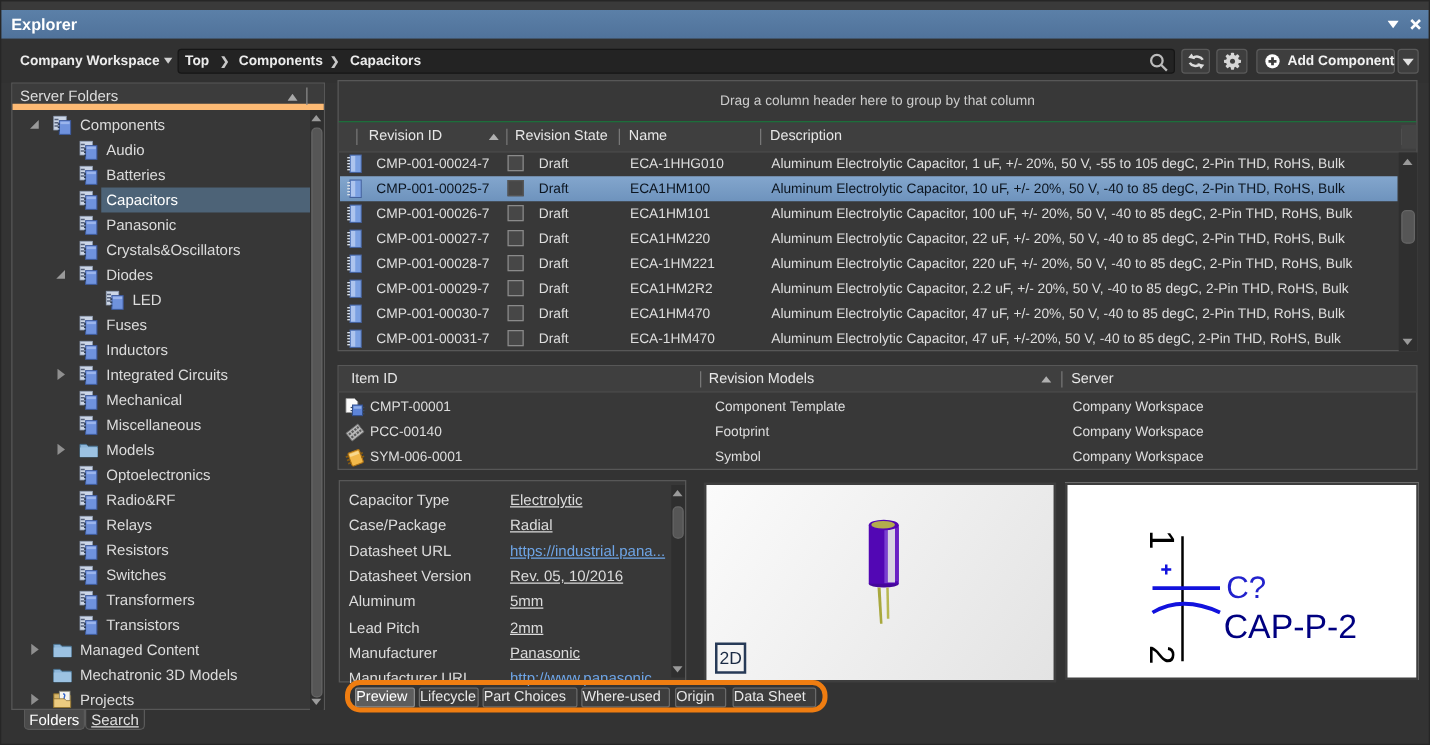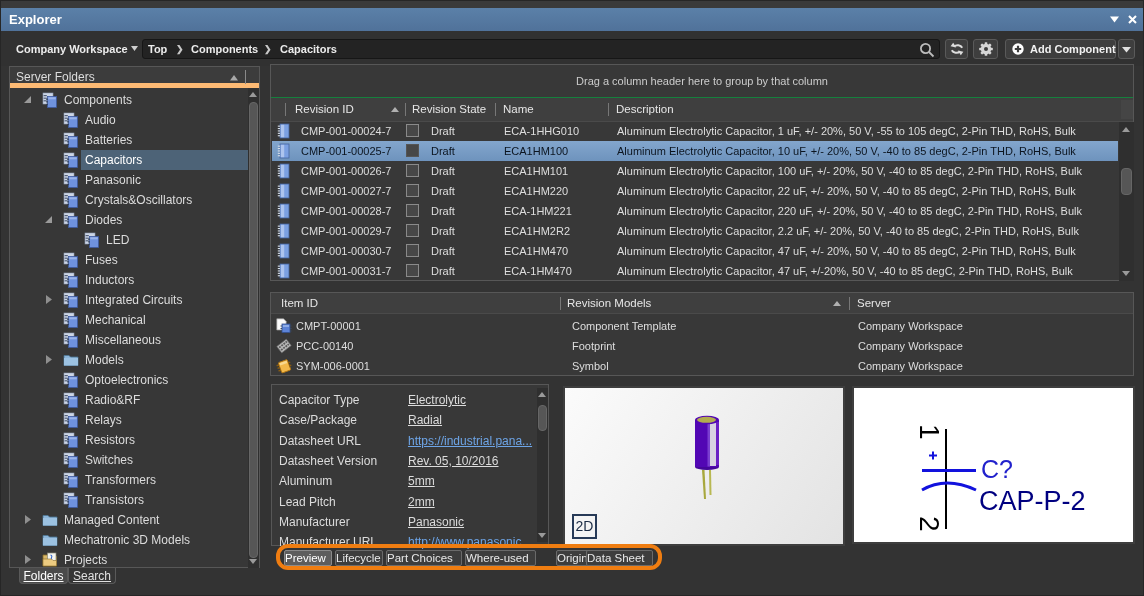--- a/index.html
+++ b/index.html
@@ -389,21 +389,21 @@
   <div class="abs sb" style="left:238px;top:21px;width:11px;height:480px;">
     <svg width="9" height="7" style="position:absolute;left:1px;top:3px">
         <polygon points="0,6 8,6 4,1" fill="#9a9a9a"></polygon>
       </svg>
     <div class="sbthumb abs" style="left:1px;top:14px;width:9px;height:456px"></div>
     <svg width="9" height="7" style="position:absolute;left:1px;bottom:3px">
         <polygon points="0,1 8,1 4,6" fill="#9a9a9a"></polygon>
       </svg>
   </div>
 </div>
-<div class="ftab" id="ftab1" style="left:19px;width:49px;background:#4a4a4a;color:#fff;text-decoration:underline;">Folders</div>
+<div class="ftab" id="ftab1" style="left:19px;width:49px;background:#4a4a4a;color:#fff;">Folders</div>
 <div class="ftab" id="ftab2" style="left:68px;width:48px;text-decoration:underline;">Search</div>
 
 <div class="abs panel" id="topgrid">
   <div class="abs" id="dragbar">Drag a column header here to group by that column</div>
   <div id="gridhead">
       <div class="abs" style="left:0;top:33px;width:862px;height:23px;background:#3f3f3f;border-bottom:1px solid #4a4a4a"></div>
       <div class="gsep" style="left:14px;top:38px"></div>
       <div class="gsep" style="left:134px;top:38px"></div>
       <div class="gsep" style="left:224px;top:38px"></div>
       <div class="gsep" style="left:337px;top:38px"></div>
@@ -619,16 +619,16 @@
     <text x="127" y="90" font-size="25" fill="#2222cc" font-family="Liberation Sans">C?</text>
     <text x="125" y="122" font-size="27" fill="#000080" font-family="Liberation Sans">CAP-P-2</text>
   </svg>
 </div>
 
 <div id="ptabs">
     <div class="ptab" id="ptab-active" style="left:284px;width:48px">Preview</div>
     <div class="ptab" style="left:335px;width:48px">Lifecycle</div>
     <div class="ptab" style="left:386px;width:76px">Part Choices</div>
     <div class="ptab" style="left:465px;width:71px">Where-used</div>
-    <div class="ptab" style="left:556px;width:41px">Origin</div>
+    <div class="ptab" style="left:540px;width:41px">Origin</div>
     <div class="ptab" style="left:586px;width:67px">Data Sheet</div>
   </div>
 <div class="abs" id="orangering"></div>
 
 </body></html>

